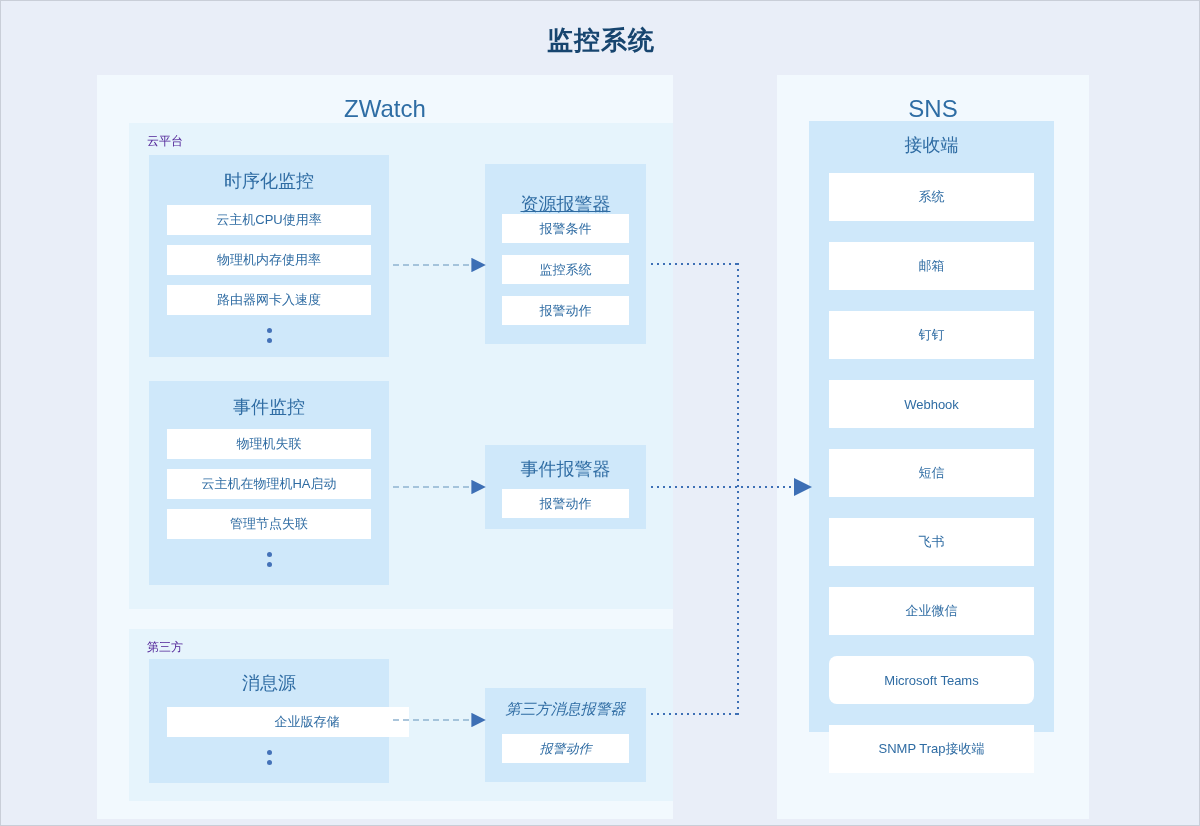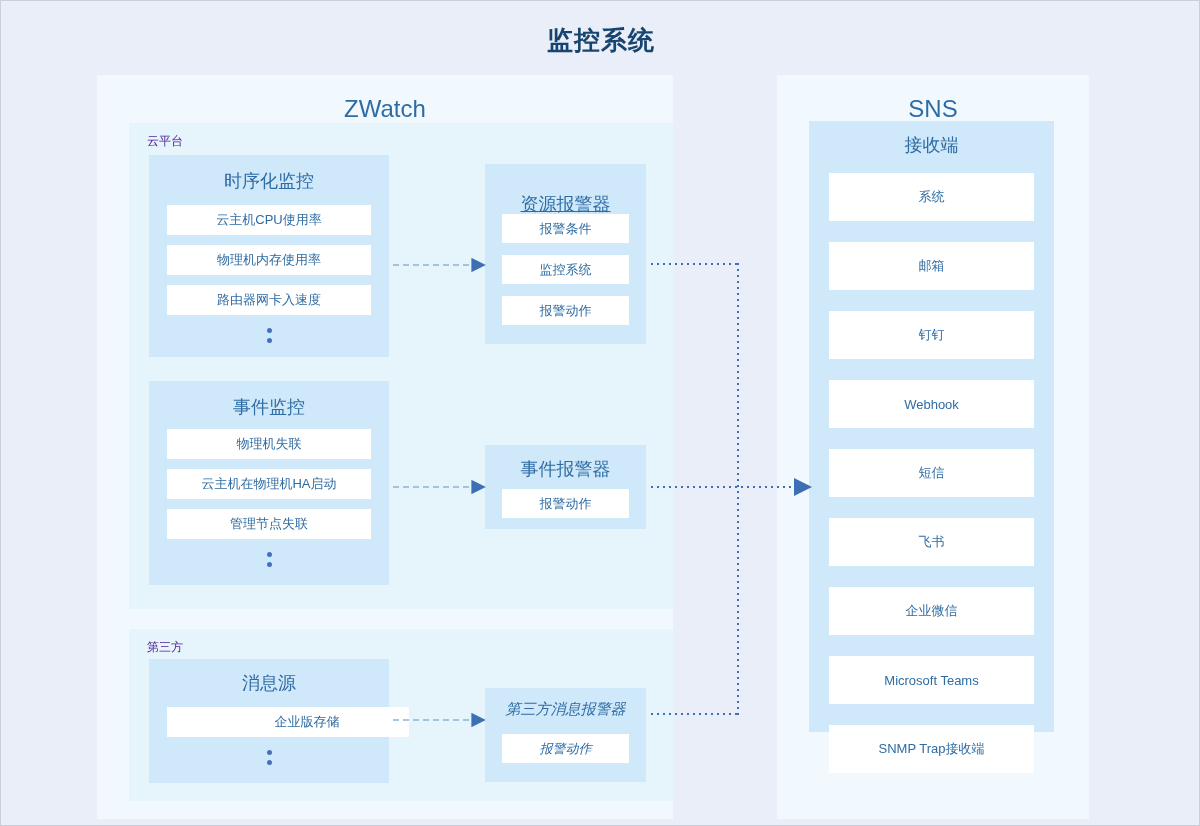--- a/index.html
+++ b/index.html
@@ -217,21 +217,21 @@
 
   <div class="card" id="sns-receiver-card">
     <div class="card-title" style="top:12px;">接收端</div>
     <div class="sns-item" style="top:52px;">系统</div>
     <div class="sns-item" style="top:121px;">邮箱</div>
     <div class="sns-item" style="top:190px;">钉钉</div>
     <div class="sns-item" style="top:259px;">Webhook</div>
     <div class="sns-item" style="top:328px;">短信</div>
     <div class="sns-item" style="top:397px;">飞书</div>
     <div class="sns-item" style="top:466px;">企业微信</div>
-    <div class="sns-item" style="top:535px;">Microsoft Teams</div>
+    <div class="sns-item" style="top:535px;border-radius:8px;">Microsoft Teams</div>
     <div class="sns-item" style="top:604px;">SNMP Trap接收端</div>
   </div>
 
   <svg id="links">
     <defs>
       <marker id="arr-dash" markerWidth="9" markerHeight="9" refX="1" refY="4.5" orient="auto">
         <path d="M0,0 L9,4.5 L0,9 z" fill="#3d6fb5"></path>
       </marker>
       <marker id="arr-dot" markerWidth="9" markerHeight="9" refX="1" refY="4.5" orient="auto">
         <path d="M0,0 L9,4.5 L0,9 z" fill="#3d6fb5"></path>

